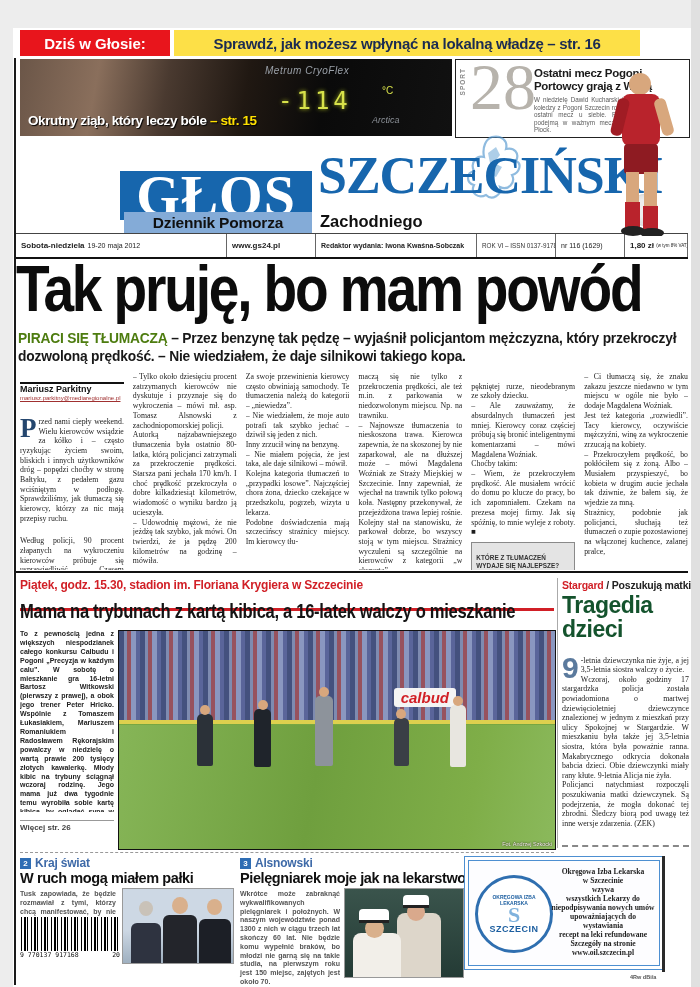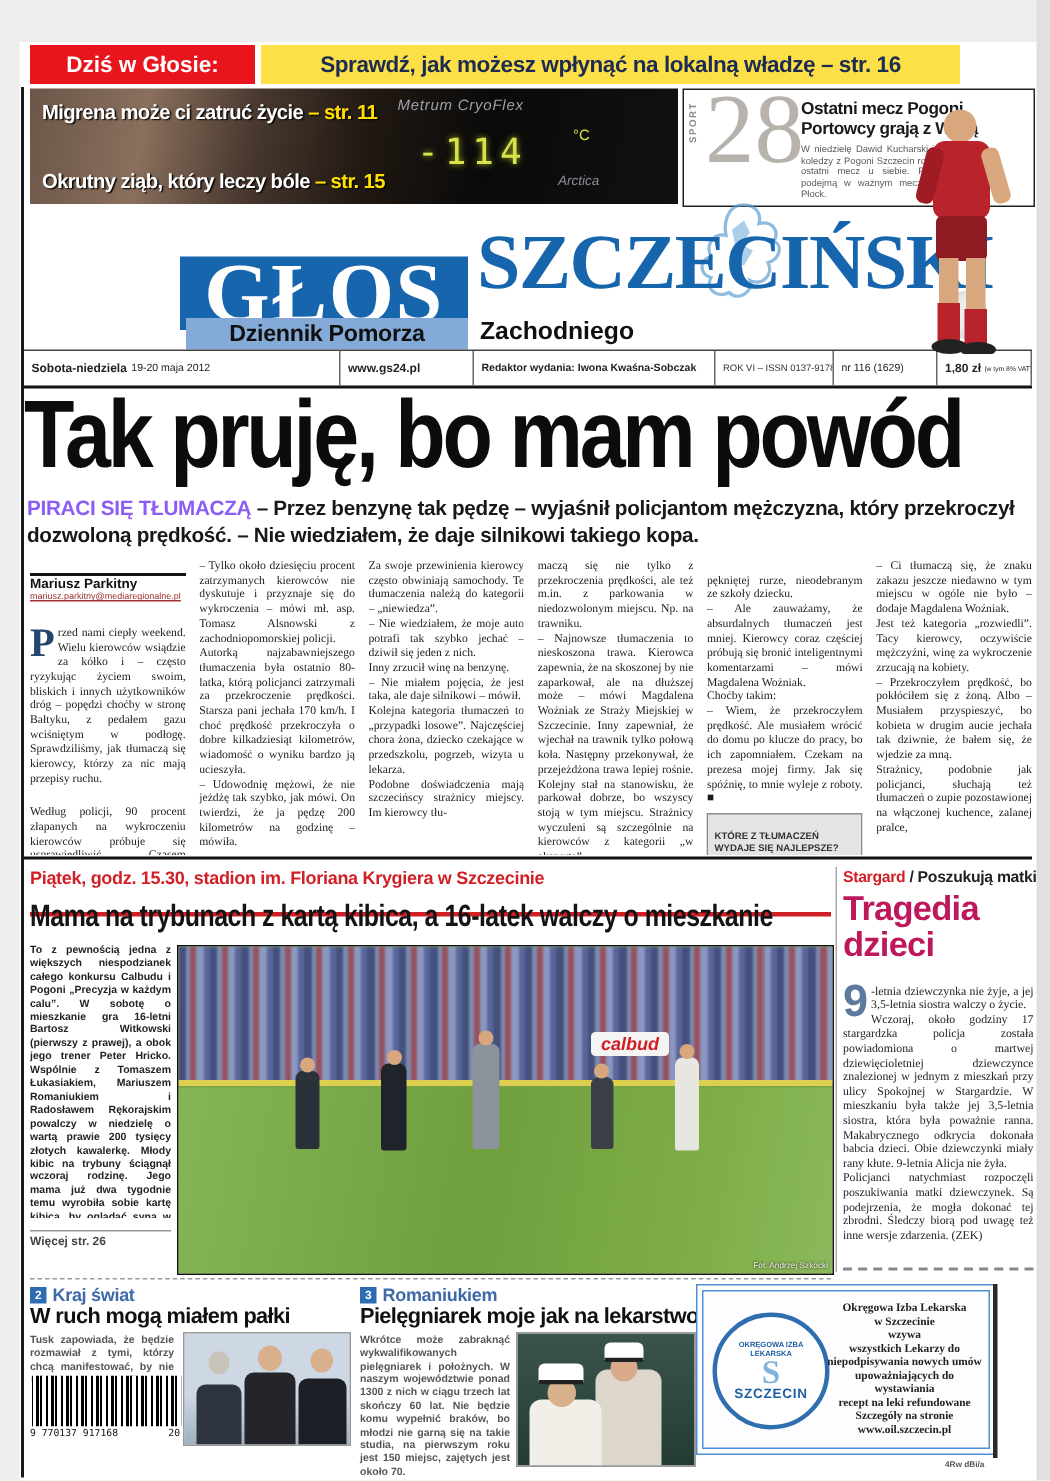--- a/index.html
+++ b/index.html
@@ -59,21 +59,21 @@
   #dateline .cell{display:flex;align-items:center;padding:0 5px;border-right:1px solid #666;white-space:nowrap;overflow:hidden;}
   #dl-date{width:200px;}#dl-web{width:78px;font-weight:bold;font-size:8px;}
   #dl-editor{width:150px;font-weight:bold;}#dl-issue{flex:1;color:#333;font-size:6.3px;}
   #dl-nr{width:58px;}#dl-price{width:52px;border-right:none;font-weight:bold;font-size:8px;}
   #dl-date b{font-size:8px;margin-right:3px;}
 
   
   #lead-headline{left:16px;top:256px;font-weight:bold;font-size:64px;line-height:66px;color:#0c0c0c;
     letter-spacing:-2.5px;transform:scaleX(0.86);transform-origin:left;white-space:nowrap;}
   #lead-deck{left:18px;top:330px;width:664px;font-weight:bold;font-size:13.8px;line-height:18px;color:#181818;letter-spacing:-0.2px;}
-  #lead-deck .red{color:#8b5cf6;text-align:right;}
+  #lead-deck .red{color:#4d7c0f;text-align:right;}
   #lead-cols{left:20px;top:372px;width:668px;height:198px;display:flex;gap:9px;overflow:hidden;}
   .col{flex:1;font-family:"Liberation Serif",serif;font-size:7.8px;line-height:9.7px;color:#1c1c1c;
     text-align:justify;white-space:pre-line;overflow:hidden;}
   #author-wrap{border-top:2px solid #111;padding-top:1px;margin-bottom:3px;white-space:normal;}
   #author-name{font-family:"Liberation Sans",sans-serif;font-weight:bold;font-size:9px;color:#111;}
   #author-email{font-family:"Liberation Sans",sans-serif;font-size:6px;color:#a03030;text-decoration:underline;display:block;}
   .dropcap{float:left;font-family:"Liberation Serif",serif;font-weight:bold;font-size:27px;line-height:22px;
     color:#24466e;padding-right:2px;}
   #poll-box{margin-top:5px;background:#e4e4e4;border:1px solid #8a8a8a;padding:3px 4px;position:relative;
     font-family:"Liberation Sans",sans-serif;font-weight:bold;font-size:6.4px;line-height:8px;color:#333;
@@ -91,33 +91,33 @@
     font-weight:bold;font-size:8px;color:#444;}
   #match-photo{left:118px;top:630px;width:436px;height:218px;border:1px solid #111;overflow:hidden;
     background:linear-gradient(#7fae48,#6b9c3c);}
   #crowd{position:absolute;left:0;top:0;width:100%;height:42%;
     background:repeating-linear-gradient(90deg,#44517e 0 5px,#7e8bb0 5px 8px,#97525e 8px 12px,#8a97c0 12px 17px,#5a659a 17px 21px);
     filter:blur(0.6px);}
   #barrier{position:absolute;left:0;top:41%;width:100%;height:4px;background:#ddd04e;}
   #pitch{position:absolute;left:0;top:43%;width:100%;height:57%;
     background:linear-gradient(100deg,#86b557 0%,#6f9f3e 45%,#7fae48 80%,#8bb95c 100%);}
   #calbud-sign{position:absolute;left:63%;top:26%;background:#f4f4f4;border-radius:3px;padding:1px 7px;
-    color:#d11f26;font-weight:bold;font-style:italic;font-size:12px;}
+    color:#d11f26;font-weight:bold;font-style:italic;font-size:15px;}
   .figure{position:absolute;border-radius:5px 5px 2px 2px;}
   .figure::before{content:"";position:absolute;left:50%;top:-9px;transform:translateX(-50%);
     width:10px;height:10px;border-radius:50%;background:#d8a77d;}
   #photo-credit{position:absolute;right:3px;bottom:2px;font-size:5.5px;color:#f3e9e9;
     text-shadow:0 0 2px #000;}
 
   
   #trag-divider{left:557px;top:578px;width:1px;height:270px;background:#aaa;}
   #trag-kicker{left:562px;top:579px;font-weight:bold;font-size:10.5px;letter-spacing:-0.2px;white-space:nowrap;}
   #trag-kicker .place{color:#d11f26;}
   #trag-kicker .rest{color:#222;}
-  #trag-headline{left:562px;top:593px;width:128px;font-weight:bold;font-size:23px;line-height:24px;color:#be185d;letter-spacing:-0.5px;}
+  #trag-headline{left:562px;top:593px;width:128px;font-weight:bold;font-size:23px;line-height:24px;color:#14532d;letter-spacing:-0.5px;}
   #trag-body{left:562px;top:646px;width:127px;height:196px;font-family:"Liberation Serif",serif;
     font-size:7.9px;line-height:9.6px;color:#1c1c1c;text-align:justify;white-space:pre-line;overflow:hidden;}
   #trag-body .dropcap9{float:left;font-size:30px;line-height:24px;color:#5b7a9d;font-weight:bold;padding-right:2px;
     font-family:"Liberation Sans",sans-serif;}
   #trag-dashes{left:562px;top:845px;width:127px;border-top:2px dashed #888;height:0;}
 
   
   #bottom-sep{left:20px;top:852px;width:534px;border-top:1px dashed #999;height:0;}
   .brief-section{display:flex;align-items:center;gap:4px;}
   .sec-icon{width:11px;height:11px;background:#2e6db4;color:#fff;font-size:8px;font-weight:bold;
@@ -168,21 +168,20 @@
   <div class="abs" id="left-rule"></div>
 
   <div class="abs" id="today-box">
     <span>Dziś w Głosie:</span>
   </div>
   <div class="abs" id="top-banner">
     <span>Sprawdź, jak możesz wpłynąć na lokalną władzę – str. 16</span>
   </div>
 
   <div class="abs" id="teaser-box">
-    <div class="teaser-line" style="top:8px;"><span>Migrena może ci zatruć życie </span><span class="teaser-page">– str. 11</span></div>
     <div class="teaser-line" style="top:54px;"><span>Okrutny ziąb, który leczy bóle </span><span class="teaser-page">– str. 15</span></div>
     <div id="cryo-brand">Metrum CryoFlex</div>
     <div id="cryo-display">-114</div>
     <div id="cryo-unit">°C</div>
     <div id="cryo-sub">Arctica</div>
   </div>
 
   <div class="abs" id="sport-box">
     <div id="sport-vertical">SPORT</div>
     <div id="sport-page">28</div>
@@ -323,21 +322,21 @@
   </div>
   <div class="abs" id="barcode"></div>
   <div class="abs" id="barcode-digits">
     <span>9 770137 917168</span>
     <span>20</span>
   </div>
 
   <div class="abs" id="brief-mid">
     <div class="brief-section">
       <div class="sec-icon">3</div>
-      <div class="sec-label">Romaniukiem</div>
+      <div class="sec-label">Alsnowski</div>
     </div>
     <div class="brief-headline">Pielęgniarek moje jak na lekarstwo</div>
   </div>
   <div class="abs brief-text" id="brief-mid-text" style="left:240px;top:890px;width:100px;">Wkrótce może zabraknąć wykwalifikowanych pielęgniarek i położnych. W naszym województwie ponad 1300 z nich w ciągu trzech lat skończy 60 lat. Nie będzie komu wypełnić braków, bo młodzi nie garną się na takie studia, na pierwszym roku jest 150 miejsc, zajętych jest około 70.</div>
   <div class="abs" id="brief-mid-photo">
     <div class="nurse-body" style="left:52px;top:24px;width:44px;height:64px;background:#ddd6ca;"></div>
     <div class="head" style="left:62px;top:14px;width:18px;height:18px;background:#d9a98c;"></div>
     <div class="nurse-cap" style="left:58px;top:6px;width:26px;height:10px;"></div>
     <div class="nurse-body" style="left:8px;top:44px;width:48px;height:44px;"></div>
     <div class="head" style="left:20px;top:30px;width:19px;height:19px;"></div>

